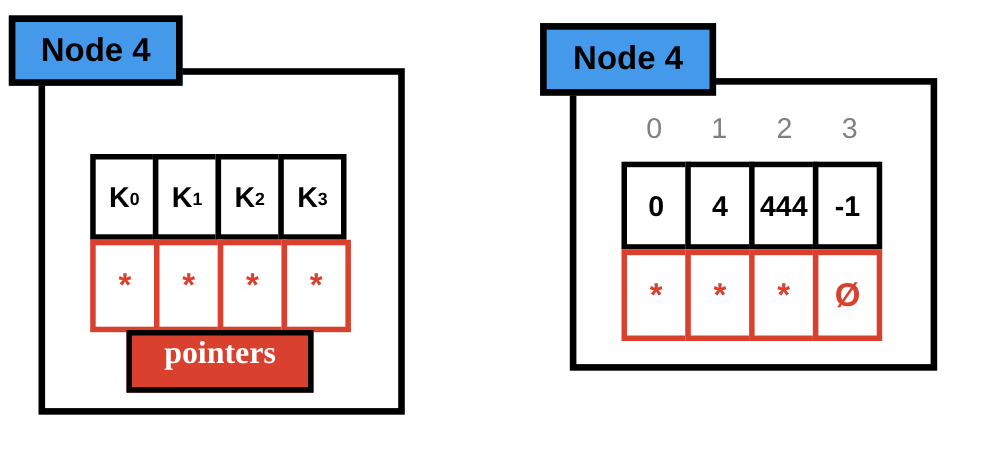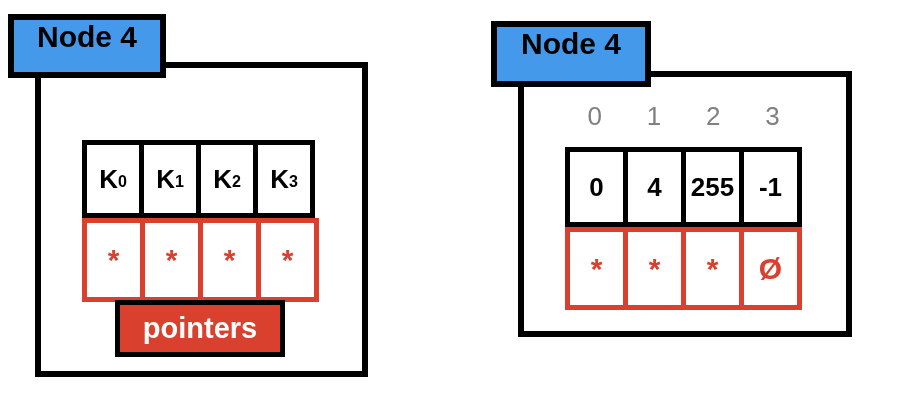--- a/index.html
+++ b/index.html
@@ -28,21 +28,21 @@
   .outline-right { left: 518px; top: 71px; width: 334px; height: 266px; }
   .node-label {
     position: absolute;
     box-sizing: border-box;
     border: 6px solid var(--black);
     background: var(--blue);
     color: #000;
     font-weight: bold;
     font-size: 30px;
     display: flex;
-    align-items: flex-start;
+    align-items: center;
     justify-content: center;
     z-index: 4;
   }
   .node-label-left  { left: 8px;   top: 14px; width: 158px; height: 64px; }
   .node-label-right { left: 491px; top: 21px; width: 160px; height: 66px; }
   .keys-label {
     position: absolute;
     left: 152px; top: 94px; width: 96px; height: 58px;
     background: var(--black);
     color: #ffffff;
@@ -56,23 +56,23 @@
   .pointers-label {
     position: absolute;
     left: 115px; top: 300px; width: 170px; height: 57px;
     box-sizing: border-box;
     border: 5px solid var(--black);
     background: var(--red);
     color: #ffffff;
     font-weight: bold;
     font-size: 29px;
     display: flex;
-    align-items: center;
     justify-content: center;
     z-index: 3;
+    font-family: Liberation Serif, serif;
   }
   .row {
     position: absolute;
     display: flex;
     z-index: 2;
   }
   .cell {
     box-sizing: border-box;
     background: #ffffff;
     border: 5px solid var(--black);
@@ -190,21 +190,21 @@
   </div>
 
   <div class="row key-row-right">
     <div class="cell">
         <span>0</span>
       </div>
     <div class="cell">
         <span>4</span>
       </div>
     <div class="cell">
-        <span>255</span>
+        <span>444</span>
       </div>
     <div class="cell">
         <span>-1</span>
       </div>
   </div>
 
   <div class="row ptr-row-right">
     <div class="cell ptr-cell">
         <span>*</span>
       </div>

